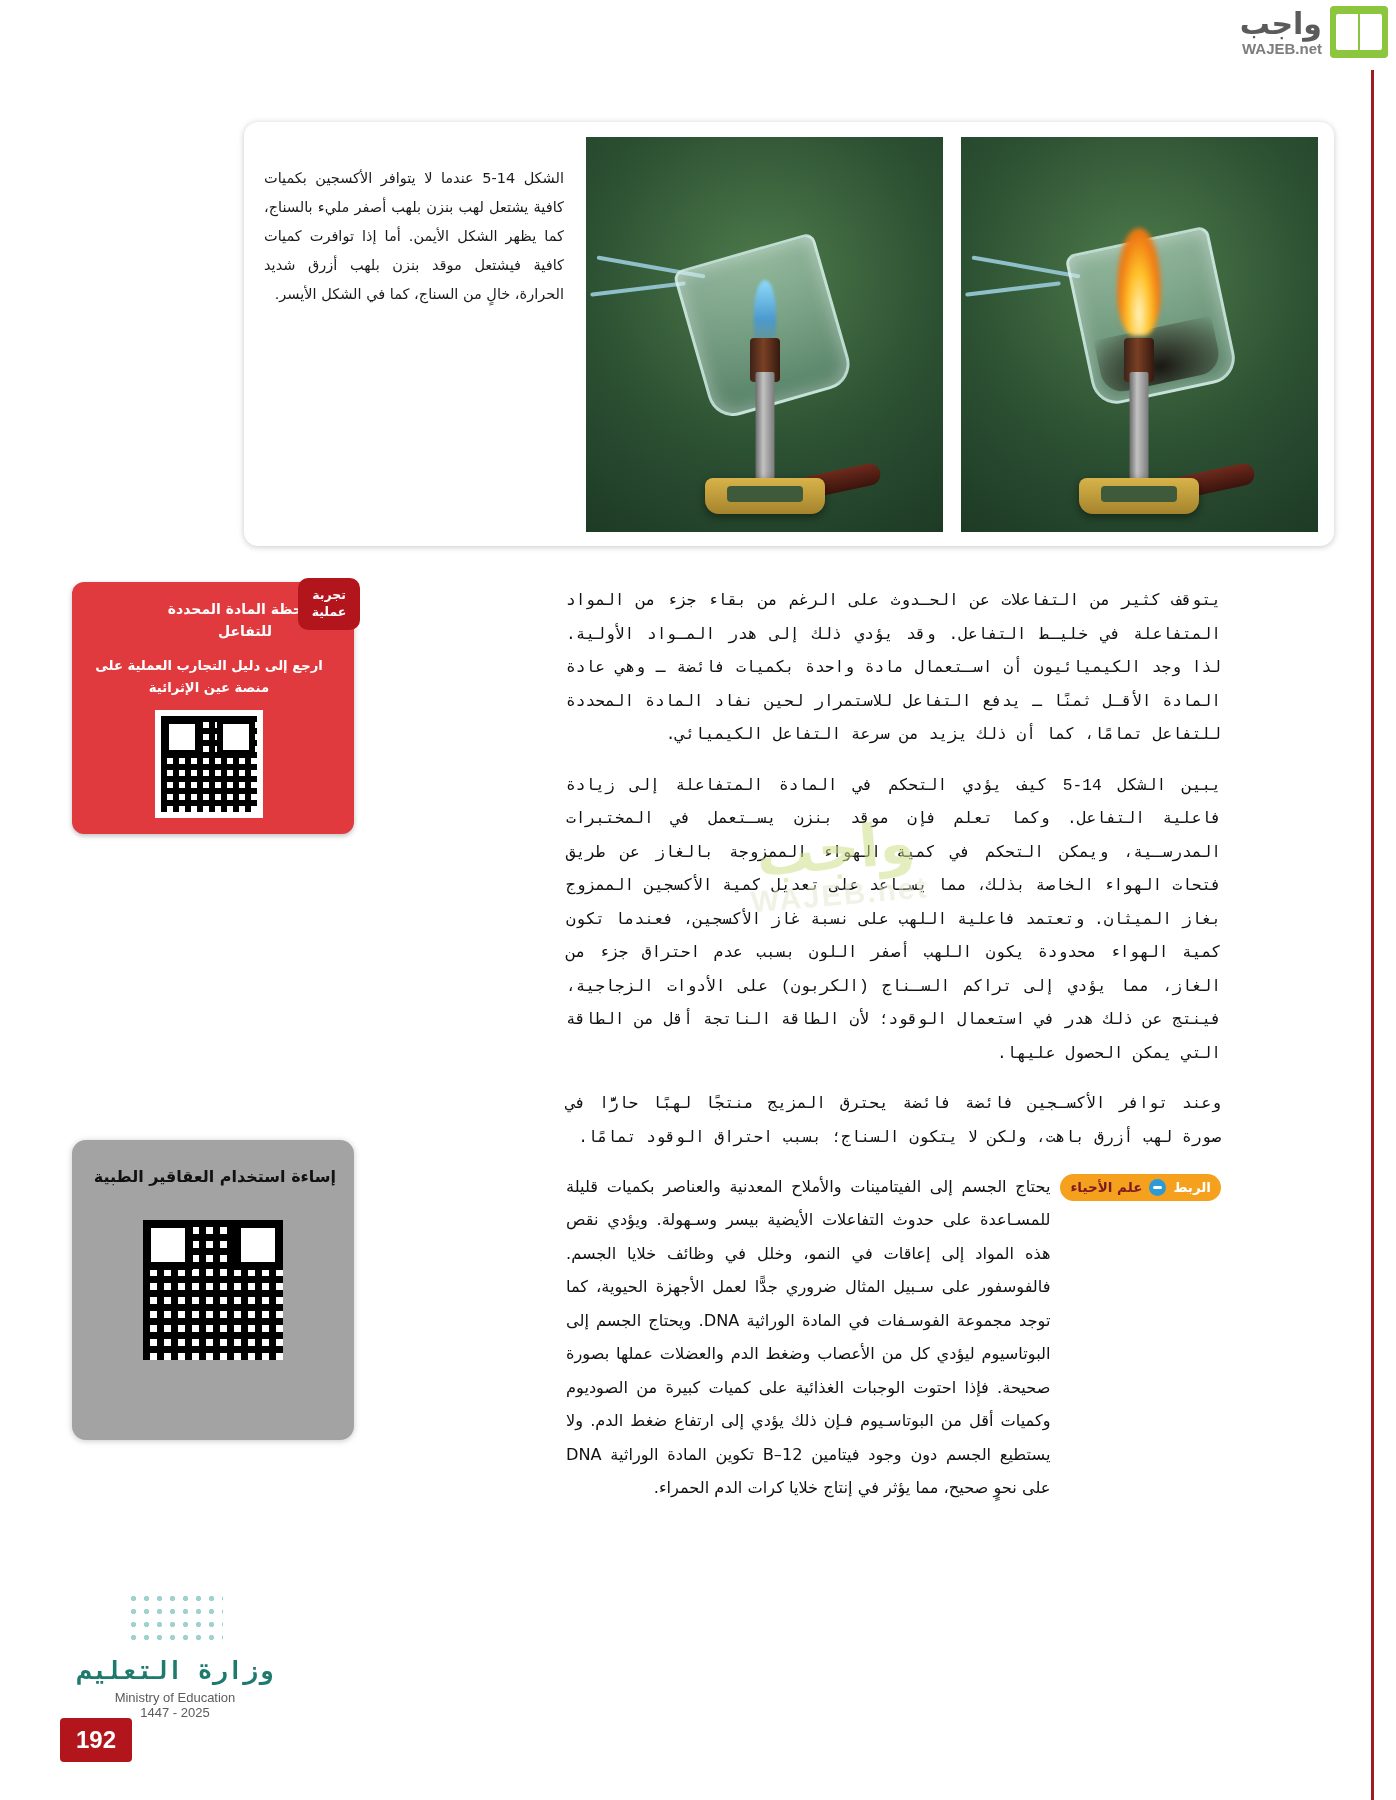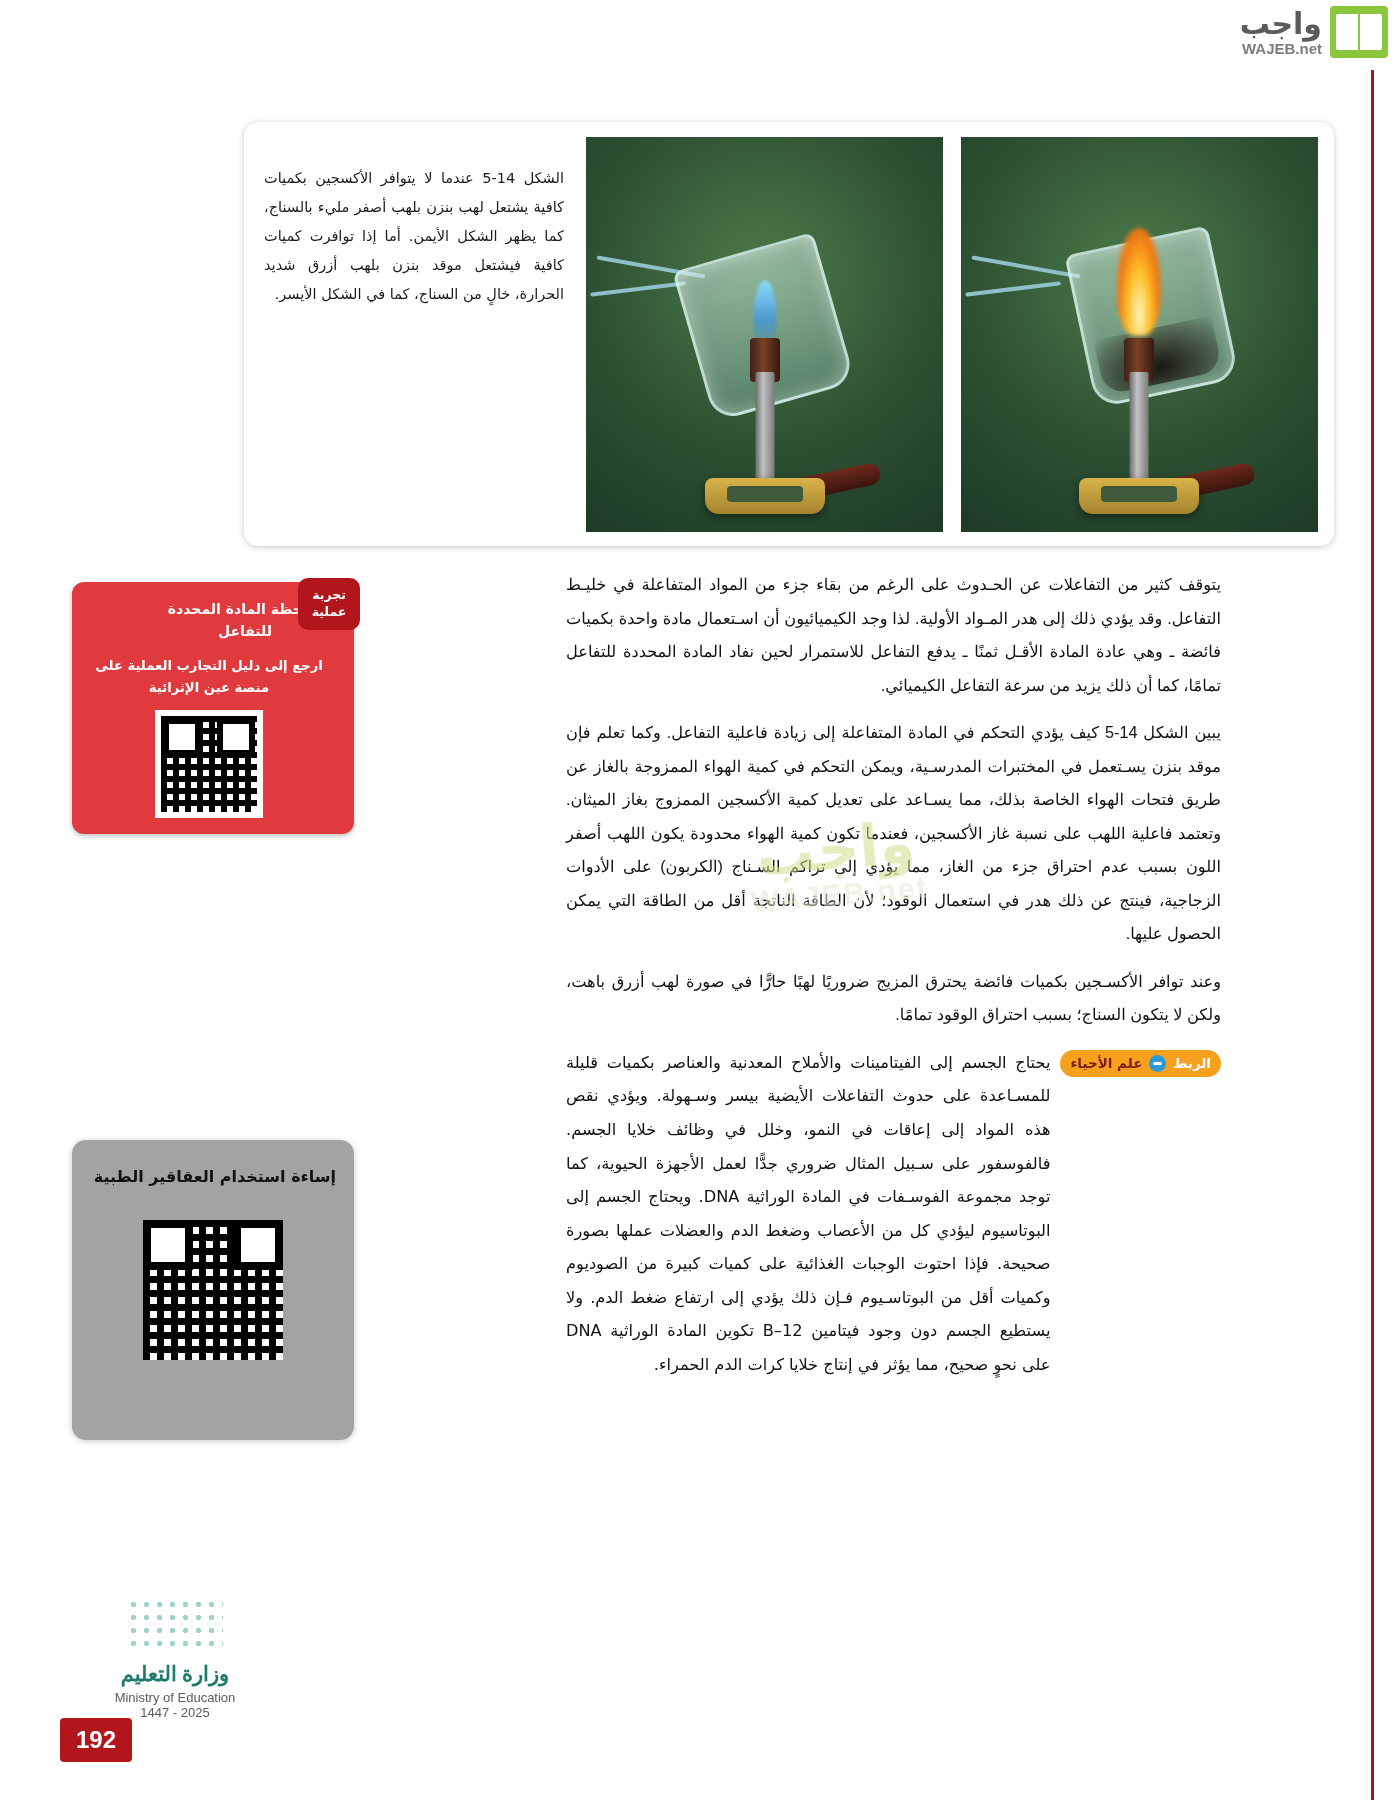--- a/index.html
+++ b/index.html
@@ -252,26 +252,26 @@
   }
   .section-head {
     font-family: "DejaVu Sans", sans-serif;
     color: #b5121b;
     font-weight: bold;
     font-size: 16.5px;
     text-align: left;
     margin-bottom: 14px;
   }
   .body-par {
-    font-family: Liberation Sans, sans-serif;
+    font-family: Liberation Mono, monospace;
     font-size: 16.2px;
     line-height: 2.07;
     color: #111111;
     text-align: justify;
-    margin: 0 0 14px 0;
+    margin: 17px 0 14px 0;
     text-justify: inter-word;
   }
 
   .bio-link-row {
     display: flex;
     flex-direction: row;
     align-items: flex-start;
     gap: 10px;
     margin-bottom: 4px;
   }
@@ -445,22 +445,22 @@
     width: 210px;
   }
   .moe-dots {
     width: 96px; height: 56px;
     margin: 0 auto 8px auto;
     background-image: radial-gradient(#7fc3bd 30%, transparent 31%);
     background-size: 13px 13px;
     opacity: .75;
   }
   .moe-ar {
-    font-family: Liberation Serif, serif;
-    font-size: 21px;
+    font-family: Liberation Mono, monospace;
+    font-size: 25px;
     font-weight: bold;
     color: #1f7a6e;
     letter-spacing: 1px;
   }
   .moe-en {
     font-family: "Liberation Sans", sans-serif;
     font-size: 13px;
     color: #5b5b5b;
     margin-top: 3px;
   }
@@ -561,21 +561,21 @@
 
     </div>
 
     <div class="fig-caption">الشكل 14-5 عندما لا يتوافر الأكسجين بكميات كافية يشتعل لهب بنزن بلهب أصفر مليء بالسناج، كما يظهر الشكل الأيمن. أما إذا توافرت كميات كافية فيشتعل موقد بنزن بلهب أزرق شديد الحرارة، خالٍ من السناج، كما في الشكل الأيسر.</div>
   </div>
 
   <div class="main-col">
 
     <p class="body-par">يتوقف كثير من التفاعلات عن الحـدوث على الرغم من بقاء جزء من المواد المتفاعلة في خليـط التفاعل. وقد يؤدي ذلك إلى هدر المـواد الأولية. لذا وجد الكيميائيون أن اسـتعمال مادة واحدة بكميات فائضة ـ وهي عادة المادة الأقـل ثمنًا ـ يدفع التفاعل للاستمرار لحين نفاد المادة المحددة للتفاعل تمامًا، كما أن ذلك يزيد من سرعة التفاعل الكيميائي.</p>
     <p class="body-par">يبين الشكل 14-5 كيف يؤدي التحكم في المادة المتفاعلة إلى زيادة فاعلية التفاعل. وكما تعلم فإن موقد بنزن يسـتعمل في المختبرات المدرسـية، ويمكن التحكم في كمية الهواء الممزوجة بالغاز عن طريق فتحات الهواء الخاصة بذلك، مما يسـاعد على تعديل كمية الأكسجين الممزوج بغاز الميثان. وتعتمد فاعلية اللهب على نسبة غاز الأكسجين، فعندما تكون كمية الهواء محدودة يكون اللهب أصفر اللون بسبب عدم احتراق جزء من الغاز، مما يؤدي إلى تراكم السـناج (الكربون) على الأدوات الزجاجية، فينتج عن ذلك هدر في استعمال الوقود؛ لأن الطاقة الناتجة أقل من الطاقة التي يمكن الحصول عليها.</p>
-    <p class="body-par">وعند توافر الأكسـجين بكميات فائضة يحترق المزيج ضروريًا لهبًا حارًّا في صورة لهب أزرق باهت، ولكن لا يتكون السناج؛ بسبب احتراق الوقود تمامًا.</p>
+    <p class="body-par">وعند توافر الأكسـجين فائضة فائضة يحترق المزيج منتجًا لهبًا حارًّا في صورة لهب أزرق باهت، ولكن لا يتكون السناج؛ بسبب احتراق الوقود تمامًا.</p>
 
     <div class="bio-link-row">
       <div class="bio-badge">
         <span class="lbl1">الربط</span>
         <span class="linkglyph"></span>
         <span class="lbl2">علم الأحياء</span>
       </div>
       <p class="bio-par">يحتاج الجسم إلى الفيتامينات والأملاح المعدنية والعناصر بكميات قليلة للمسـاعدة على حدوث التفاعلات الأيضية بيسر وسـهولة. ويؤدي نقص هذه المواد إلى إعاقات في النمو، وخلل في وظائف خلايا الجسم. فالفوسفور على سـبيل المثال ضروري جدًّا لعمل الأجهزة الحيوية، كما توجد مجموعة الفوسـفات في المادة الوراثية DNA. ويحتاج الجسم إلى البوتاسيوم ليؤدي كل من الأعصاب وضغط الدم والعضلات عملها بصورة صحيحة. فإذا احتوت الوجبات الغذائية على كميات كبيرة من الصوديوم وكميات أقل من البوتاسـيوم فـإن ذلك يؤدي إلى ارتفاع ضغط الدم. ولا يستطيع الجسم دون وجود فيتامين B–12 تكوين المادة الوراثية DNA على نحوٍ صحيح، مما يؤثر في إنتاج خلايا كرات الدم الحمراء.</p>
     </div>
   </div>

